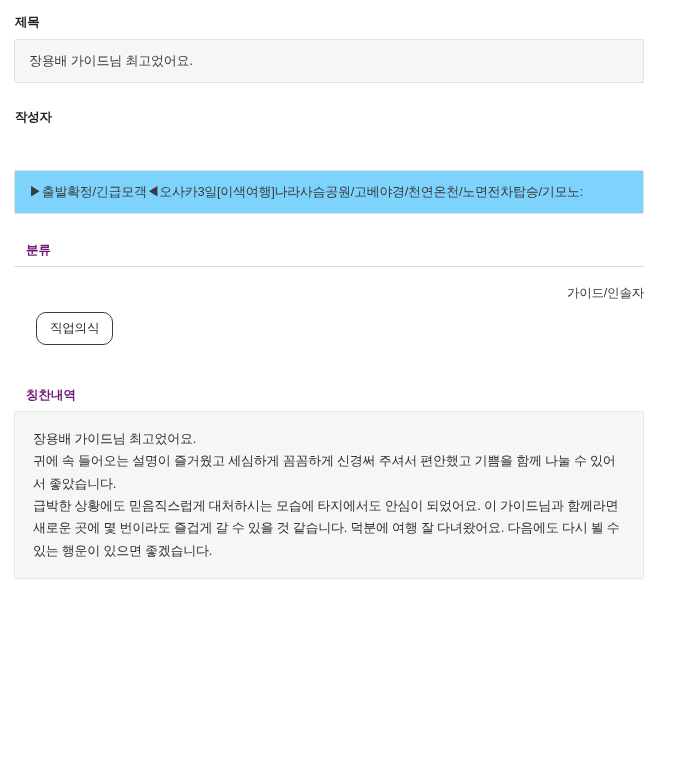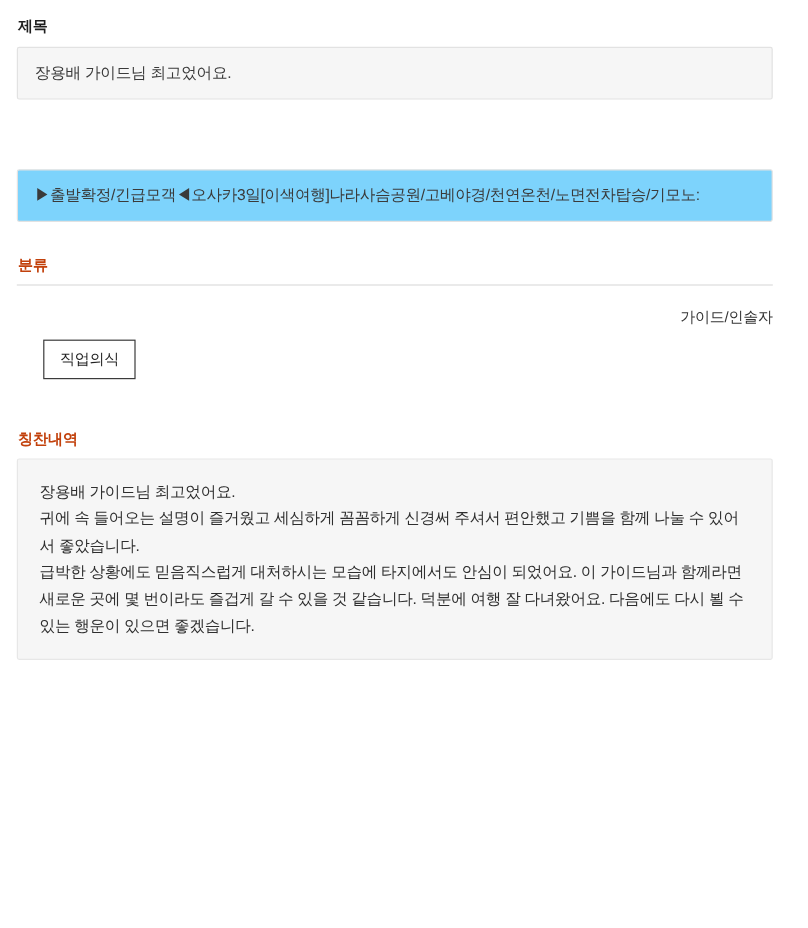--- a/index.html
+++ b/index.html
@@ -56,23 +56,23 @@
     padding: 0 14px;
     font-size: 13px;
     color: #3a3a3a;
     letter-spacing: -0.3px;
     overflow: hidden;
     white-space: nowrap;
   }
   .section-title {
     font-size: 12.5px;
     font-weight: bold;
-    color: #c2410c;
+    color: #701a75;
     padding-bottom: 7px;
-    margin-left: 1px;
+    margin-left: 12px;
   }
   .rule {
     border-bottom: 1px solid #dcdcdc;
     margin-bottom: 18px;
   }
   .category-wrap {
     padding-left: 22px;
   }
   .category-name {
     font-size: 12.5px;
@@ -82,21 +82,21 @@
     text-align: right;
   }
   .tag-btn {
     display: inline-block;
     box-sizing: border-box;
     border: 1px solid #3b3b3b;
     background: #ffffff;
     color: #222222;
     font-size: 12.5px;
     padding: 7px 13px;
-    border-radius: 0;
+    border-radius: 10px;
     letter-spacing: -0.2px;
     cursor: pointer;
   }
   .content-box {
     box-sizing: border-box;
     background: #f6f6f6;
     border: 1px solid #e7e7e7;
     border-radius: 2px;
     padding: 16px 18px 16px 18px;
     min-height: 140px;
@@ -113,20 +113,21 @@
 </head>
 <body>
 
 <div class="page">
 
   <div class="field-label">제목</div>
   <div class="readonly-box tall">장용배 가이드님 최고었어요.</div>
 
   <div class="gap-md"></div>
 
+  <div class="field-label">작성자</div>
 
   <div class="gap-md"></div>
 
 
   <div class="gap-sm"></div>
 
   <div class="product-box">▶출발확정/긴급모객◀오사카3일[이색여행]나라사슴공원/고베야경/천연온천/노면전차탑승/기모노:</div>
 
   <div class="gap-lg"></div>
 

